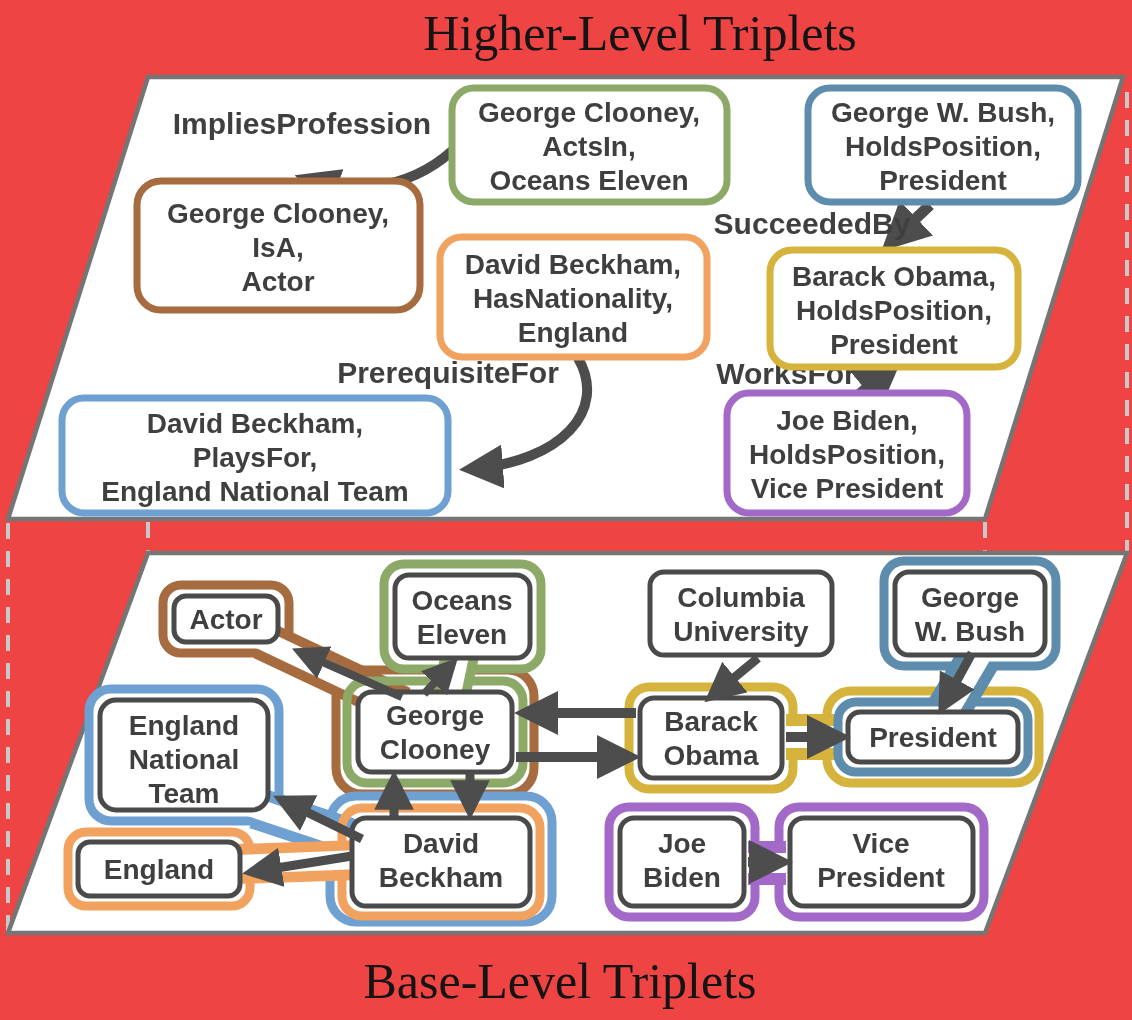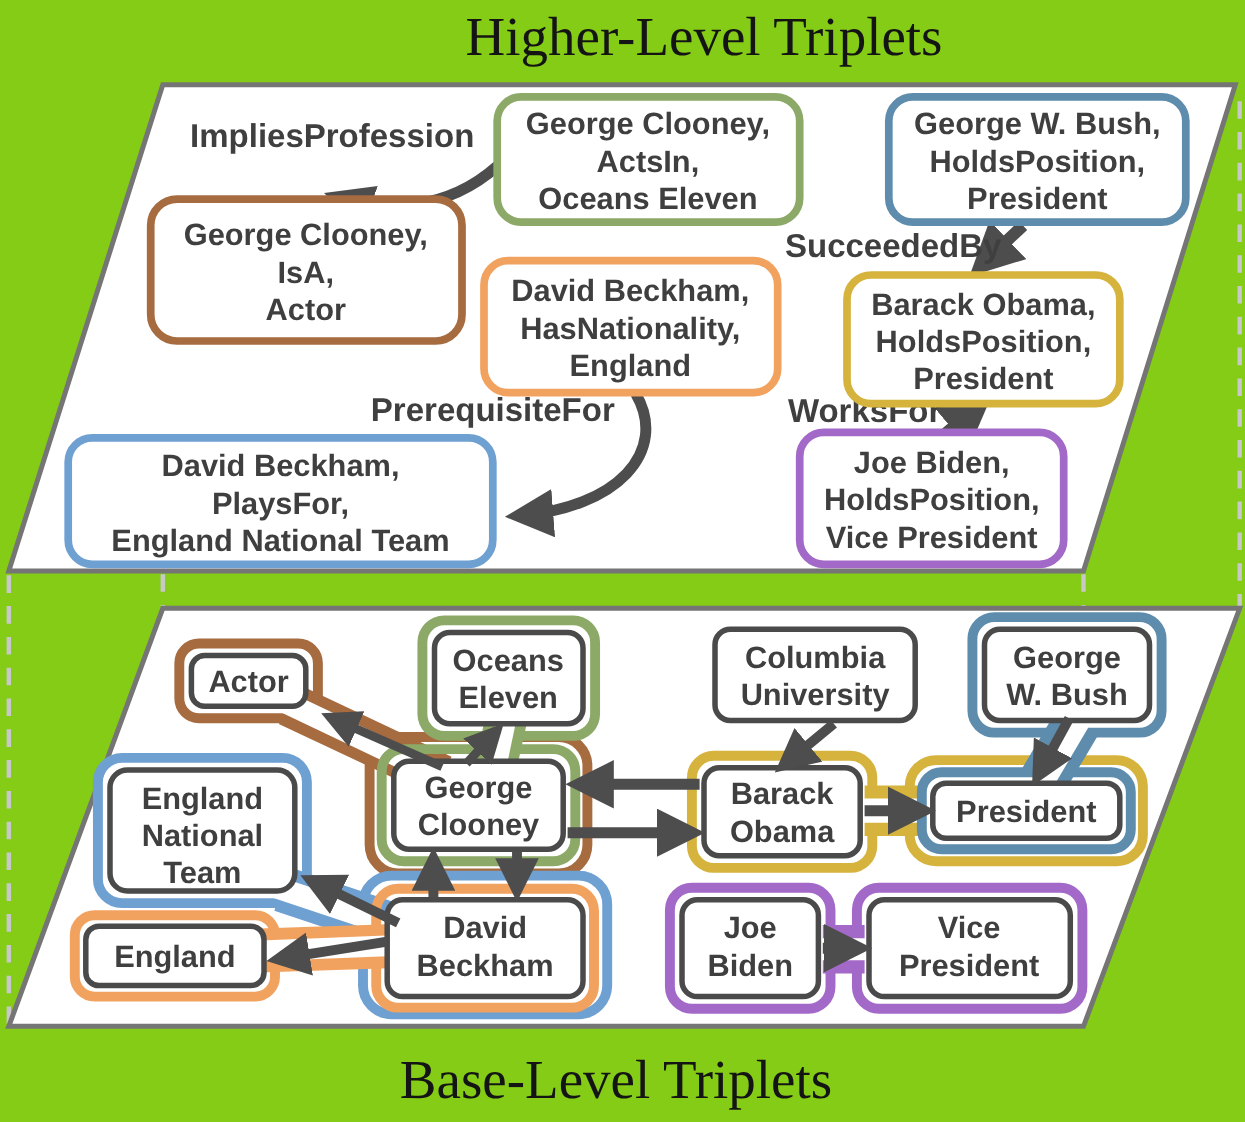--- a/index.html
+++ b/index.html
@@ -1,16 +1,16 @@
 <!DOCTYPE html>
 <html><head>
 <meta charset="utf-8">
 <style>
   html,body{margin:0;padding:0;background:#ffffff;}
-  .stage{width:1132px;height:1020px;position:relative;background:#84cc16;}
+  .stage{width:1132px;height:1020px;position:relative;background:#ef4444;}
   svg{display:block;}
   text{font-family:"Liberation Sans","DejaVu Sans",sans-serif;fill:#3F3F3F;}
   .title{font-family:"Liberation Serif","DejaVu Serif",serif;font-weight:normal;font-size:50px;fill:#141414;}
   .boxline{font-weight:bold;font-size:28px;text-anchor:middle;}
   .rel{font-weight:bold;font-size:30px;text-anchor:middle;}
   .nodeline{font-weight:bold;font-size:28px;text-anchor:middle;}
   .panel{fill:#ffffff;stroke:#757575;stroke-width:4.5;}
   .tbox{fill:#ffffff;stroke-width:7;}
   .node{fill:#ffffff;stroke:#4A4A4A;stroke-width:5;}
   .blob{fill:none;stroke-width:9;}

